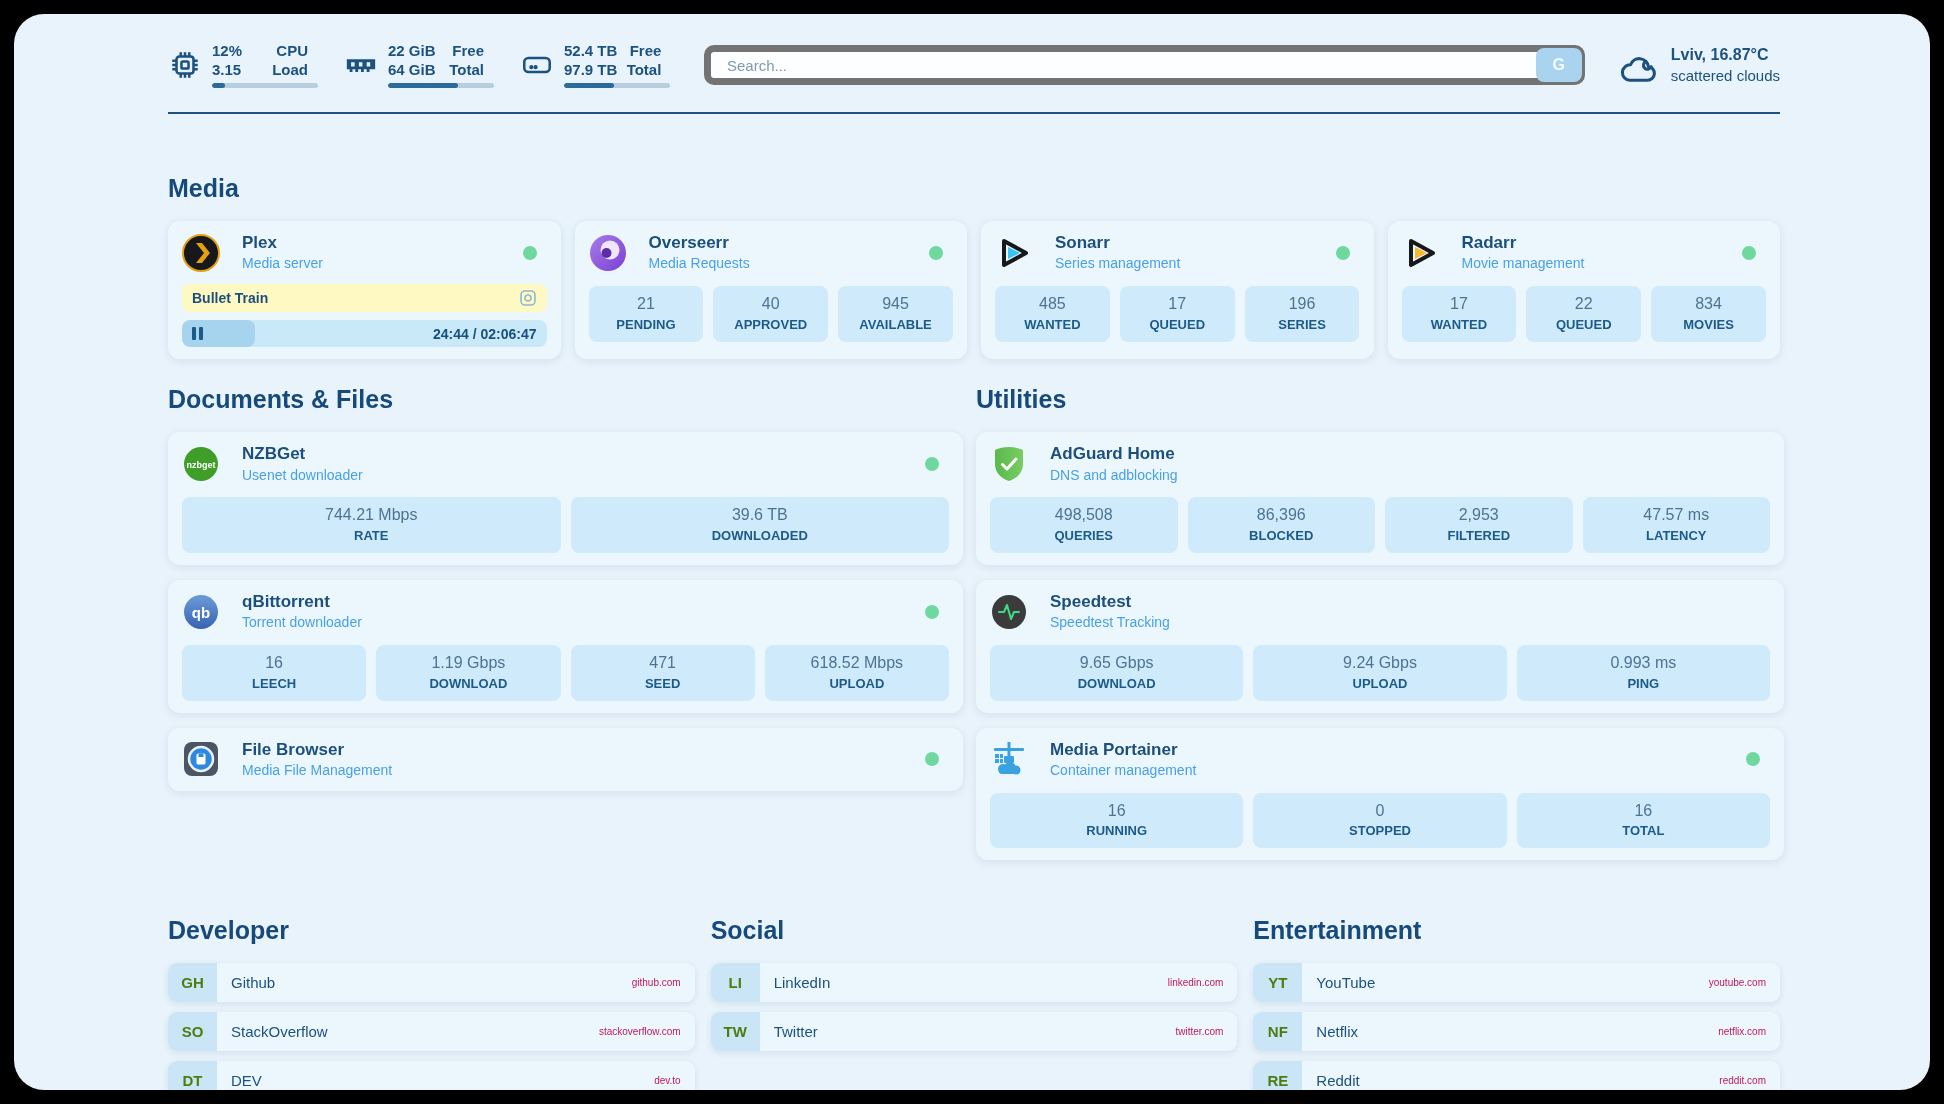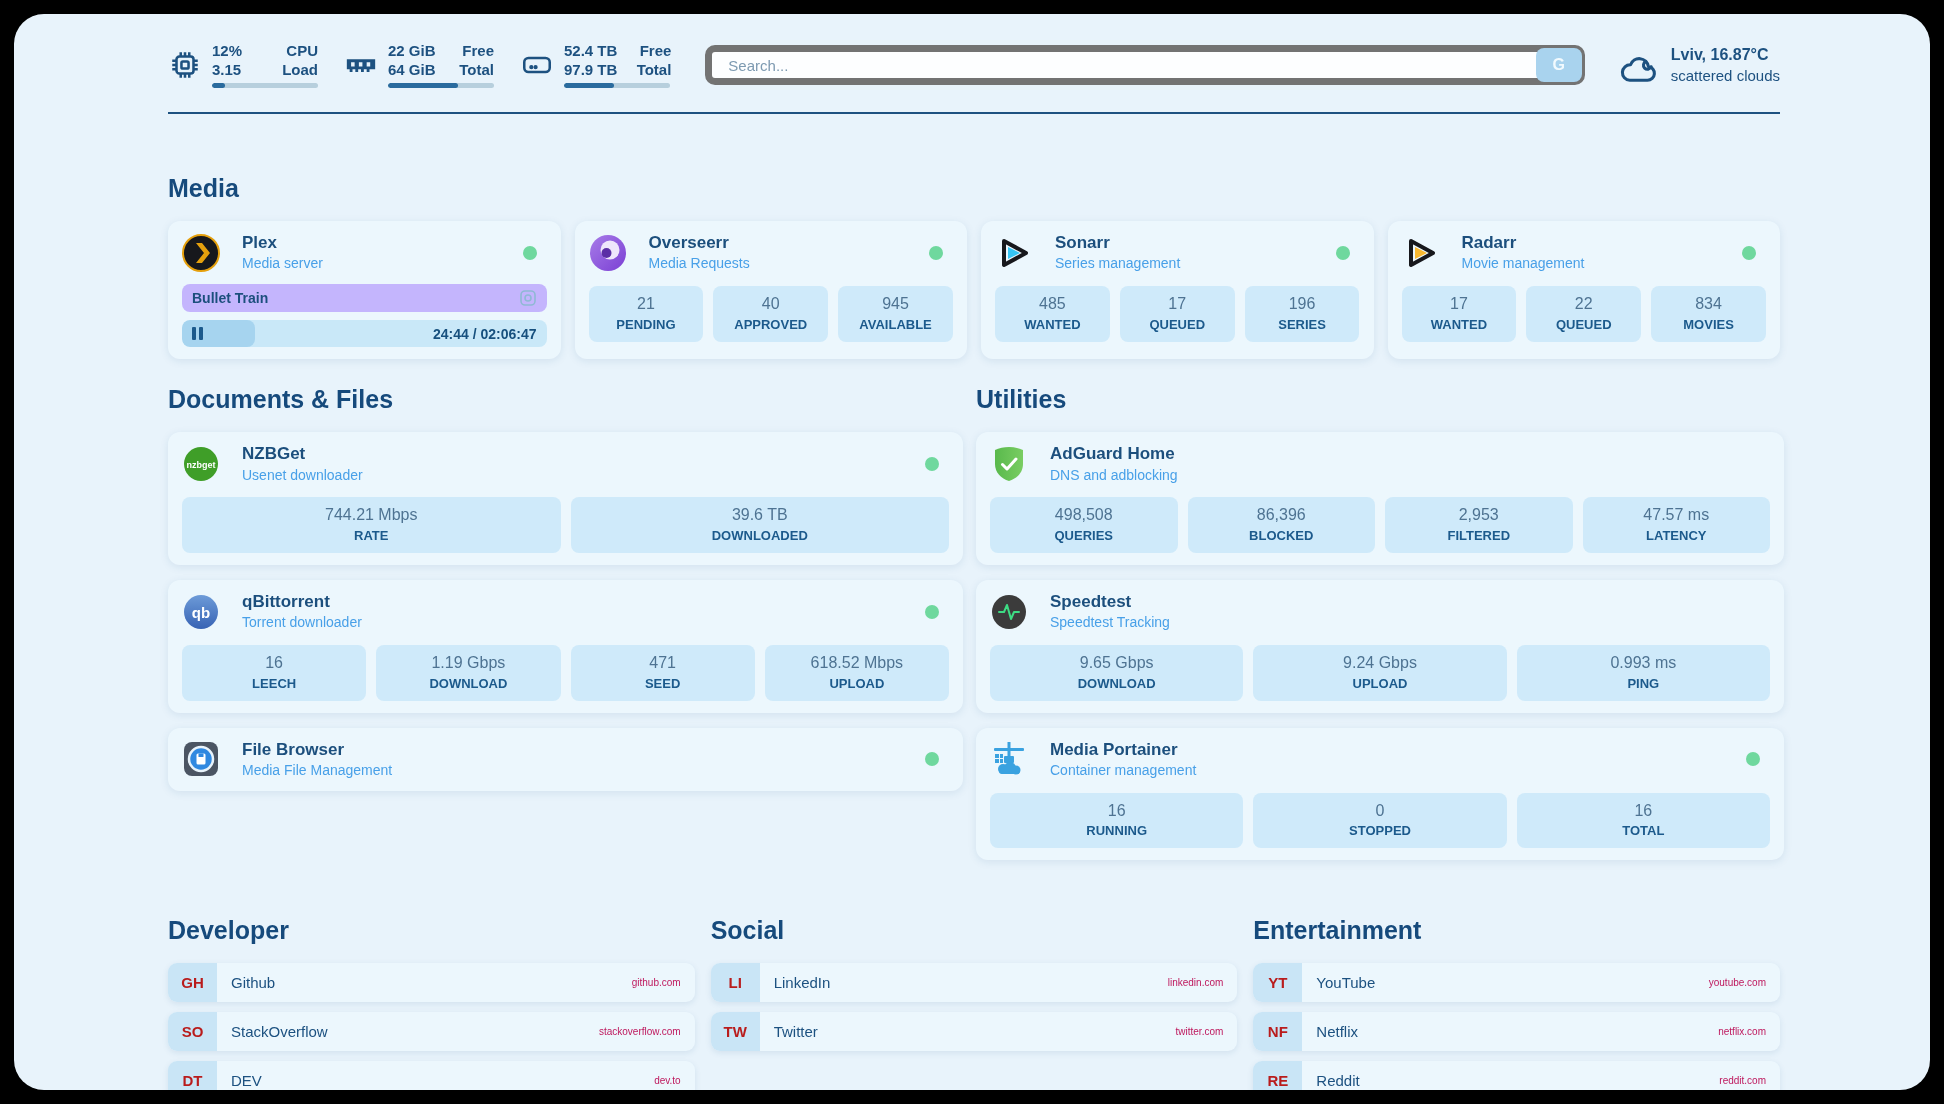--- a/index.html
+++ b/index.html
@@ -11,21 +11,21 @@
     background: #e8f3fb; overflow: hidden;
     padding: 22px 150px 0 154px;
   }
 
   
   .topbar { display: flex; align-items: center; gap: 34px; height: 58px; }
   .sysstats { display: flex; align-items: center; gap: 26px; }
   .sysgroup { display: flex; align-items: center; gap: 10px; }
   .sysicon { width: 34px; height: 34px; color: #1d5180; flex: 0 0 auto; }
   .sysbody { display: flex; flex-direction: column; gap: 4px; }
-  .sysrows { display: flex; gap: 10px; }
+  .sysrows { display: flex; }
   .syscol { display: flex; flex-direction: column; font-size: 15px; font-weight: 600; color: #1d5180; line-height: 1.25; }
   .syscol.values { min-width: 52px; }
   .syscol.labels { min-width: 44px; text-align: right; }
   .sysbar { height: 5px; border-radius: 3px; background: #b7cfdd; overflow: hidden; width: 106px; }
   .sysbar > i { display: block; height: 100%; border-radius: 3px; background: #2a6b9e; }
 
   .searchwrap { position: relative; flex: 1; }
   .searchwrap input {
     width: 100%; height: 40px; border: 7px solid #737373; border-radius: 10px;
     background: #fdfeff; padding: 0 56px 0 16px; font-size: 15px; color: #1d5180;
@@ -66,21 +66,21 @@
   .statbox { flex: 1; background: #cfeafa; border-radius: 8px; padding: 7px 8px 8px; text-align: center; line-height: 1.4; }
   .statval { font-size: 16px; color: #4e7392; }
   .statlabel { font-size: 13px; font-weight: 700; color: #1c5a8c; }
 
   .media-grid { display: grid; grid-template-columns: repeat(4, 1fr); gap: 14px; }
   .duo-grid { display: grid; grid-template-columns: 795px 808px; column-gap: 13px; align-items: start; }
   .col-stack { display: flex; flex-direction: column; gap: 15px; }
 
   
   .nowplaying {
-    margin-top: 12px; background: #c4b5fd; border-radius: 8px; height: 28px;
+    margin-top: 12px; background: #fef9c3; border-radius: 8px; height: 28px;
     display: flex; align-items: center; padding: 0 10px; gap: 8px;
   }
   .np-title { font-size: 14px; font-weight: 600; color: #1c4f7d; flex: 1; }
   .np-cam { width: 18px; height: 18px; color: #8fb9d4; }
   .plexprog {
     margin-top: 8px; background: #c9e8f8; border-radius: 8px; height: 27px;
     position: relative; overflow: hidden; display: flex; align-items: center;
   }
   .plexprog-fill { position: absolute; left: 0; top: 0; bottom: 0; background: #a6d4ef; border-radius: 8px; }
   .pauseglyph { position: relative; margin-left: 10px; display: flex; gap: 3px; }
@@ -89,21 +89,21 @@
 
   
   .bookmarks-grid { display: grid; grid-template-columns: repeat(3, 1fr); gap: 16px; margin-top: 56px; }
   .bm-title { margin-bottom: 18px; }
   .bm-row {
     display: flex; align-items: center; background: #ecf7fd; border-radius: 9px;
     height: 39px; margin-bottom: 10px; overflow: hidden;
     box-shadow: 0 2px 6px rgba(23, 74, 124, 0.10); cursor: pointer;
   }
   .bm-abbr {
-    width: 49px; align-self: stretch; background: #c9e5f6; color: #b91c1c;
+    width: 49px; align-self: stretch; background: #c9e5f6; color: #4d7c0f;
     font-size: 15px; font-weight: 600; display: flex; align-items: center; justify-content: center;
   }
   .bm-name { font-size: 15px; font-weight: 400; color: #1c5180; margin-left: 14px; flex: 1; }
   .bm-url { font-size: 10px; color: #be185d; margin-right: 14px; }
 </style>
 </head>
 <body>
 
 <div class="stage">
   <div class="panel">

